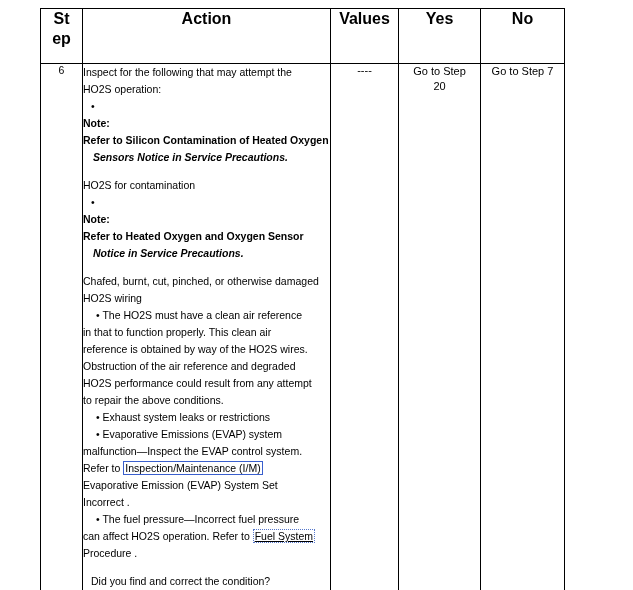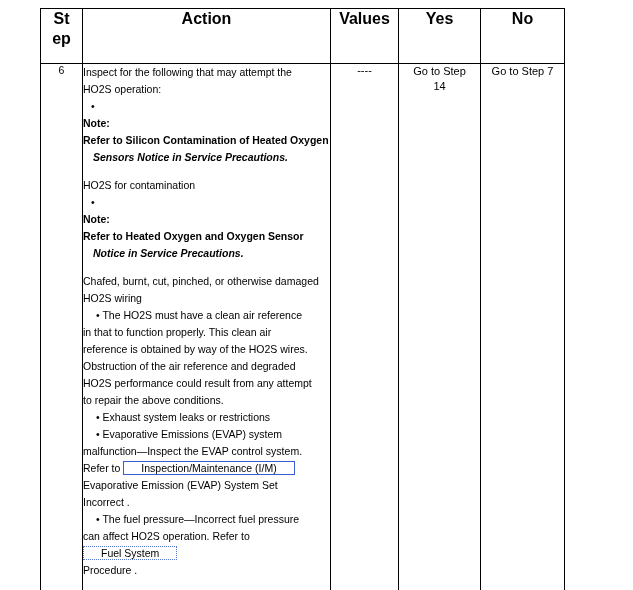--- a/index.html
+++ b/index.html
@@ -81,25 +81,25 @@
   .indent2 { padding-left: 8px; }
   .gap { display: block; height: 11px; }
   .bullet-line {
     display: block;
     padding-left: 8px;
     text-indent: -8px;
     margin-left: 13px;
   }
   .link {
     border: 1px solid #3a5fcd;
-    padding: 0 17px;
+    padding: 0 1px;
     display: inline-block;
     line-height: 1.15;
   }
-  .link.dotted { border-style: dotted; border-color: #5577cc; }
+  .link.dotted { border-style: dotted; border-color: #5577cc; text-decoration: underline; }
 </style>
 </head>
 <body>
 
 <div id="page">
   <table class="diag">
     <colgroup>
       <col class="c-step">
       <col class="c-action">
       <col class="c-values">
@@ -152,20 +152,20 @@
           <span class="bullet-line">•    The fuel pressure—Incorrect fuel pressure</span>
           <span class="ln"><span>can affect HO2S operation. Refer to </span><span class="link dotted">Fuel System</span></span>
           <span class="ln">Procedure .</span>
           <span class="gap"></span>
           <span class="ln indent2">Did you find and correct the condition?</span>
         </td>
         <td class="values-cell">----</td>
         <td class="yes-cell">
           <span class="two-line">
             <span>Go to Step</span>
-            <span>14</span>
+            <span>20</span>
           </span>
         </td>
         <td class="no-cell">Go to Step 7</td>
       </tr>
     </tbody>
   </table>
 </div>
 
 </body></html>

